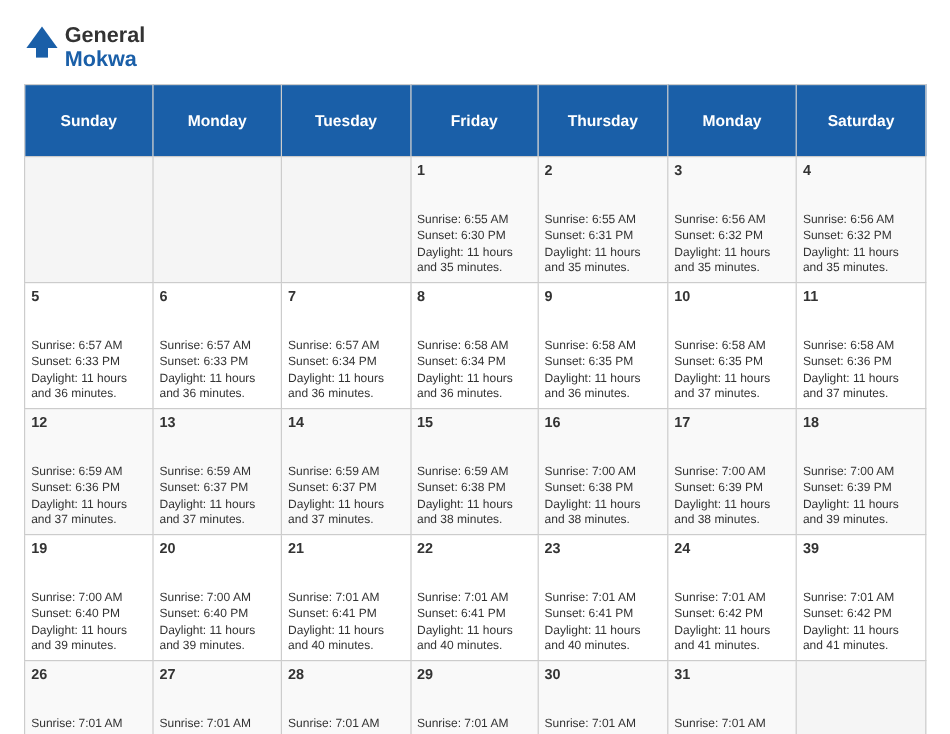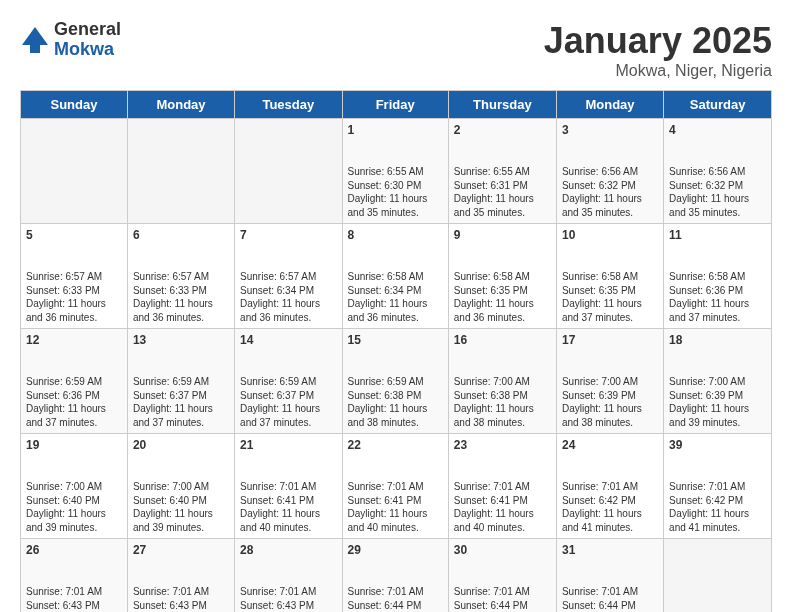--- a/index.html
+++ b/index.html
@@ -11,21 +11,21 @@
       padding: 20px;
     }
     .header {
       display: flex;
       justify-content: space-between;
       align-items: flex-start;
       margin-bottom: 10px;
     }
     .logo {
       display: flex;
-      align-items: center;
+      align-items: flex-start;
     }
     .logo-text {
       display: flex;
       flex-direction: column;
       line-height: 1.1;
     }
     .logo-general {
       font-size: 18px;
       font-weight: bold;
       color: #333;
@@ -54,21 +54,21 @@
     }
     .calendar {
       width: 100%;
       border-collapse: collapse;
       border: 1px solid #ccc;
     }
     .calendar th {
       background-color: #1a5fa8;
       color: #fff;
       text-align: center;
-      padding: 6px 4px;
+      padding: 22px 4px;
       font-size: 13px;
       border: 1px solid #ccc;
     }
     .calendar td {
       vertical-align: top;
       border: 1px solid #ccc;
       padding: 4px 5px;
       width: 113px;
       min-height: 80px;
       font-size: 10.5px;
@@ -104,24 +104,20 @@
   <div class="logo">
     <svg class="logo-icon" viewBox="0 0 30 30" xmlns="http://www.w3.org/2000/svg">
       <polygon points="15,2 28,20 2,20" fill="#1a5fa8"></polygon>
       <rect x="10" y="20" width="10" height="8" fill="#1a5fa8"></rect>
     </svg>
     <div class="logo-text">
       <span class="logo-general">General</span>
       <span class="logo-blue">Mokwa</span>
     </div>
   </div>
-  <div class="title-block">
-    <div class="calendar-title">January 2025</div>
-    <div class="calendar-subtitle">Mokwa, Niger, Nigeria</div>
-  </div>
 </div>
 
 <table class="calendar">
   <thead>
     <tr>
 
     <th>Sunday</th>
         <th>Monday</th>
         <th>Tuesday</th>
         <th>Friday</th>

